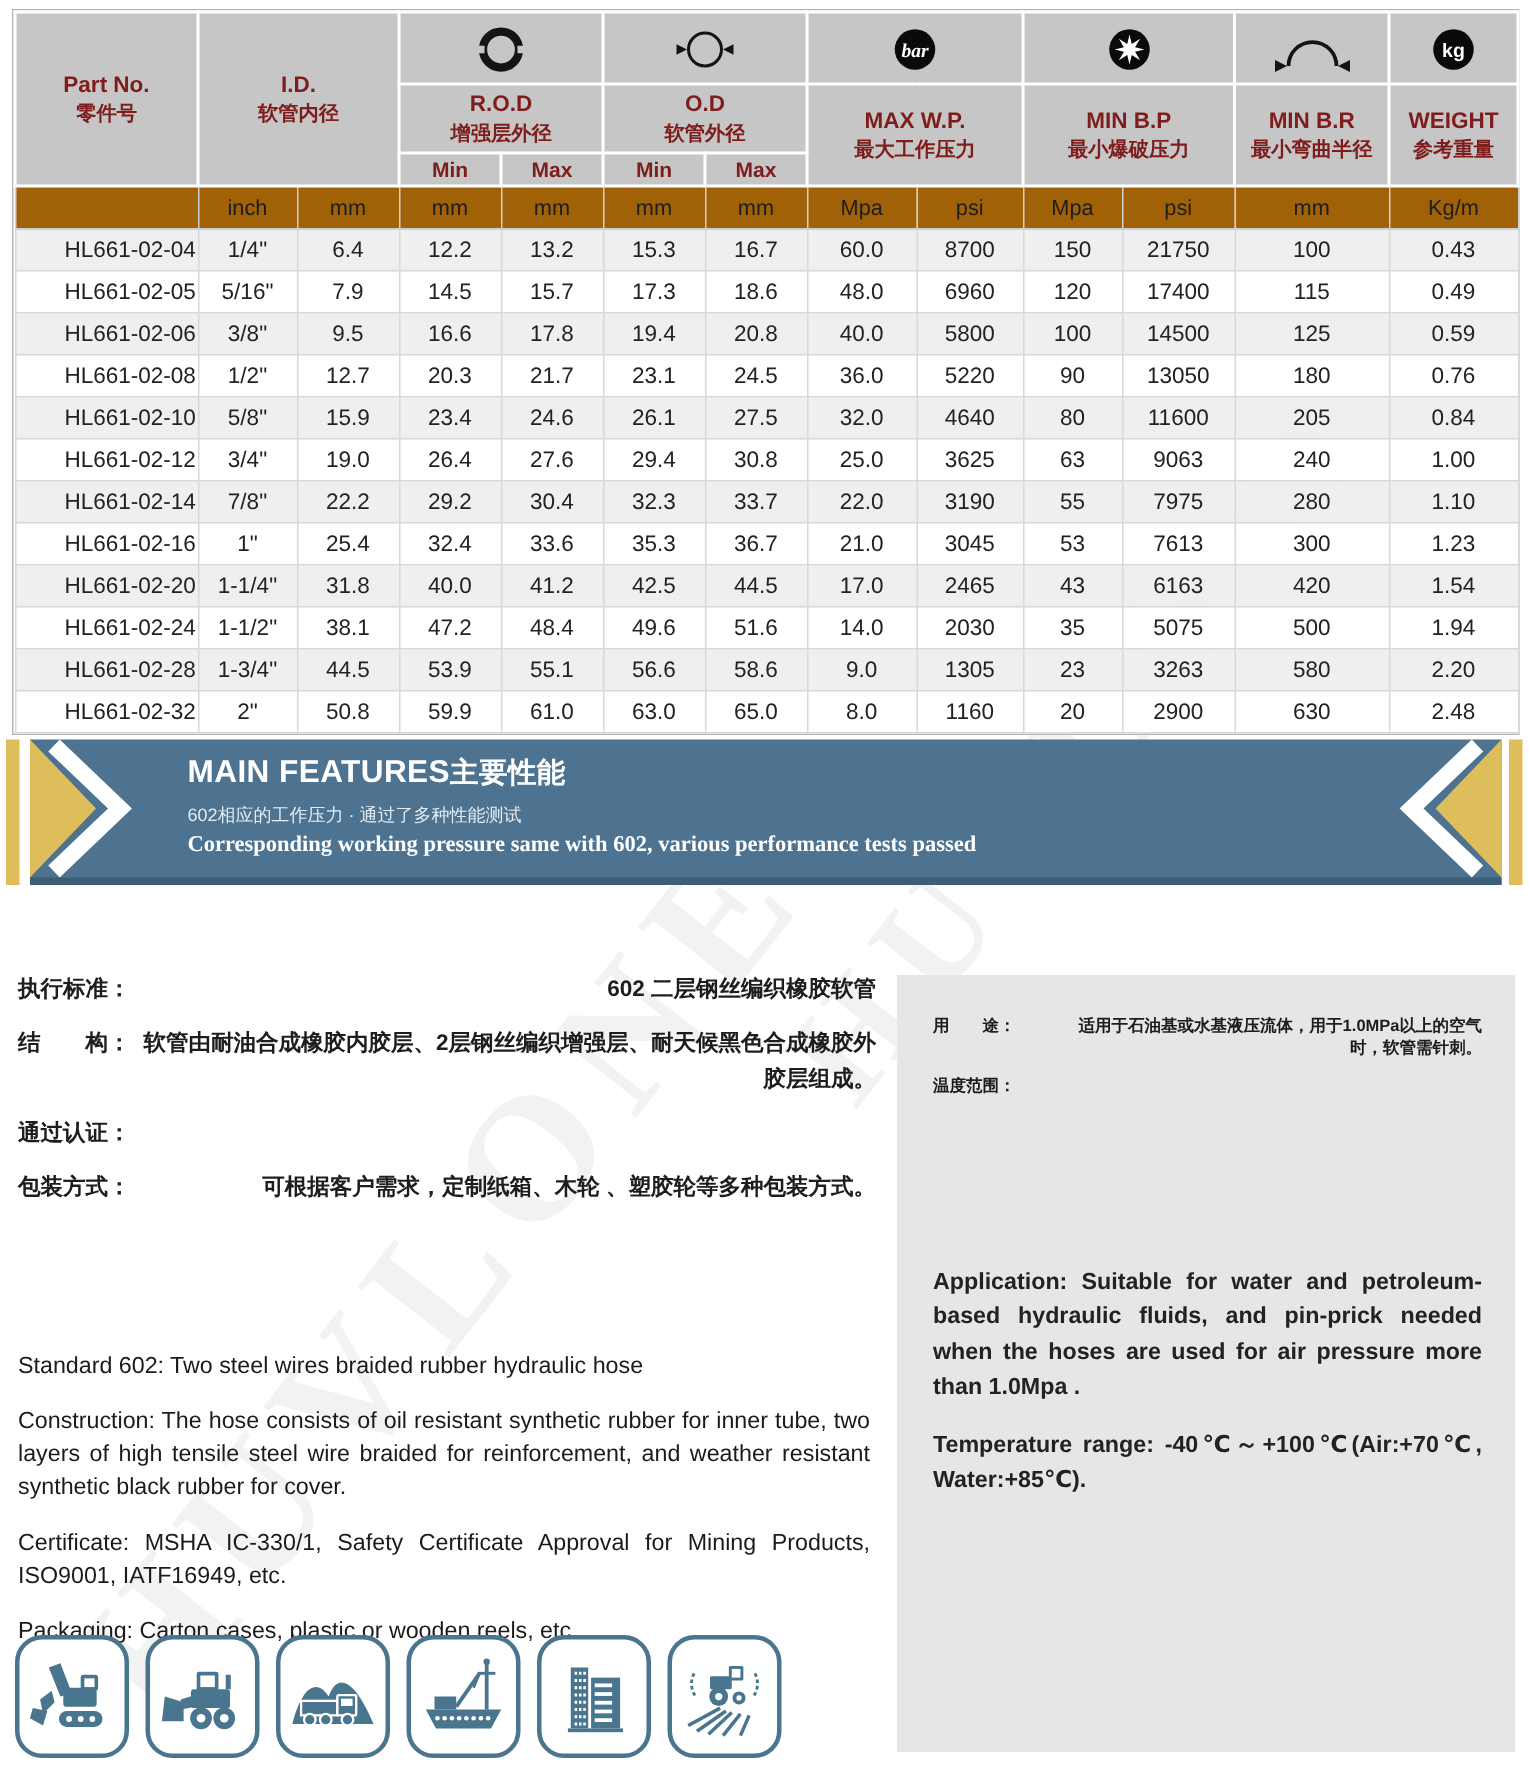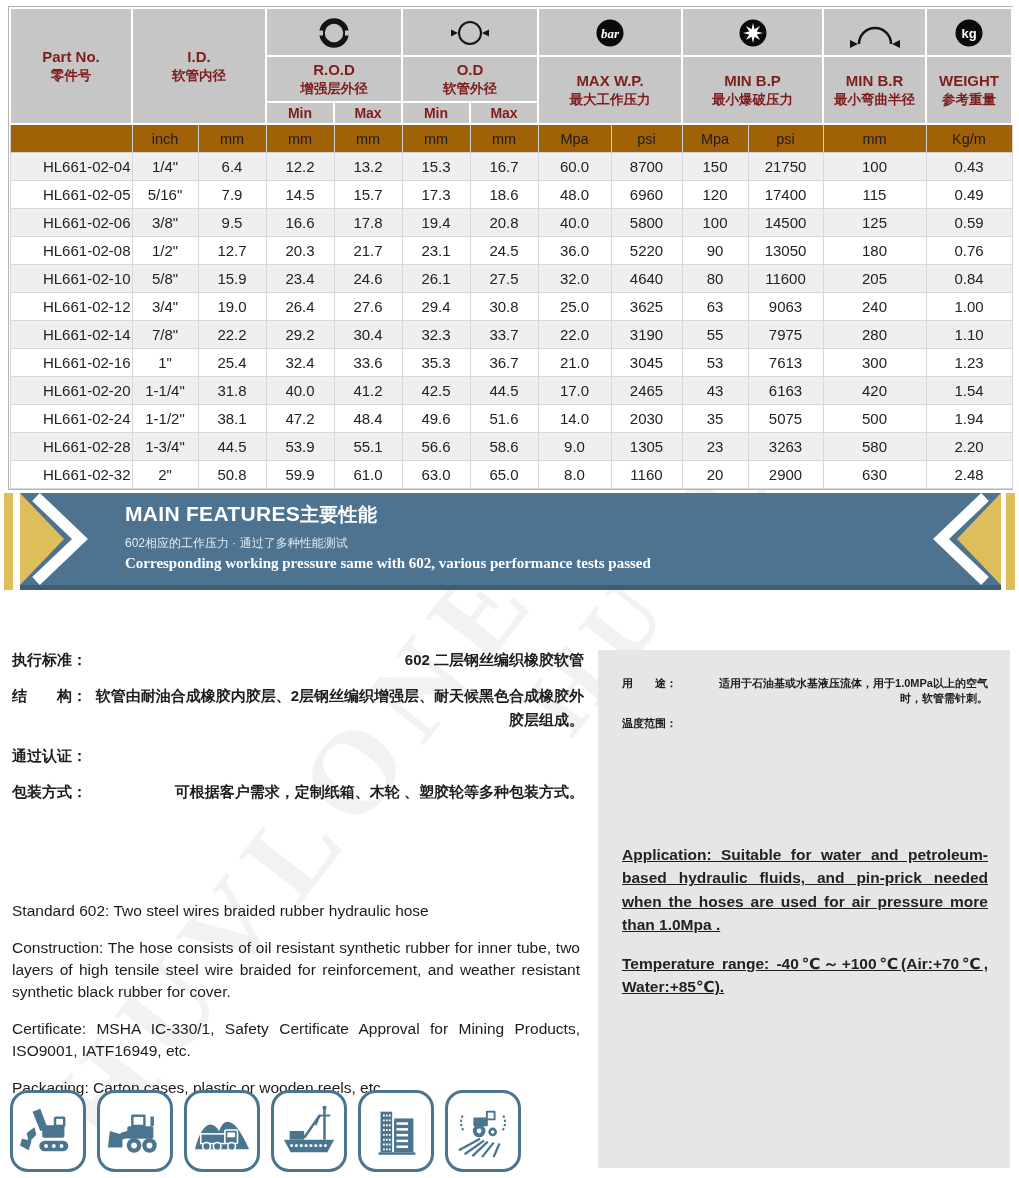--- a/index.html
+++ b/index.html
@@ -62,21 +62,21 @@
   .specs-zh{position:absolute;z-index:1;left:12px;top:648px;width:572px;font-size:15px;line-height:1.55;}
   .spec-item{display:flex;margin-bottom:13px;}
   .spec-label{flex:0 0 auto;white-space:pre;font-weight:bold;}
   .spec-text{flex:1;font-weight:bold;text-align:right;}
   
   .gray-box{
     position:absolute;z-index:1;left:598px;top:650px;width:412px;height:518px;
     background:var(--box-gray,#e6e6e6);box-sizing:border-box;padding:26px 22px 0 24px;
   }
   .gray-box .spec-item{font-size:11px;margin-bottom:10px;gap:31px;}
-  .gray-box .en-group{margin-top:112px;text-decoration:underline;}
+  .gray-box .en-group{margin-top:112px;}
   .gray-box p{
     margin:0 0 16px 0;font-size:15.5px;line-height:1.5;text-align:justify;font-weight:bold;color:#222;
   }
   
   .specs-en{position:absolute;z-index:1;left:12px;top:900px;width:568px;}
   .specs-en p{margin:0 0 15px 0;font-size:15.5px;line-height:1.42;text-align:justify;color:#1b1b1b;}
   
   .icons-row{position:absolute;z-index:1;left:10px;top:1090px;display:flex;gap:11px;}
   .ind-icon{
     width:76px;height:82px;border:3px solid var(--icon-blue,#49758f);border-radius:18px;

